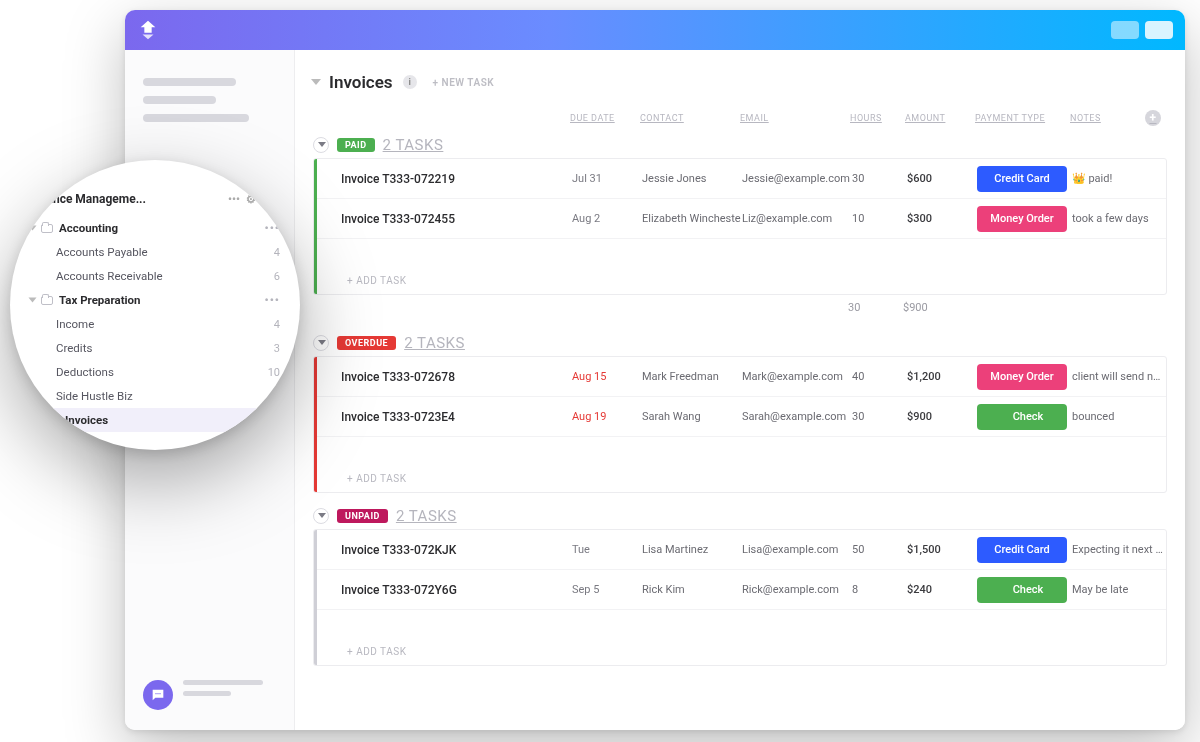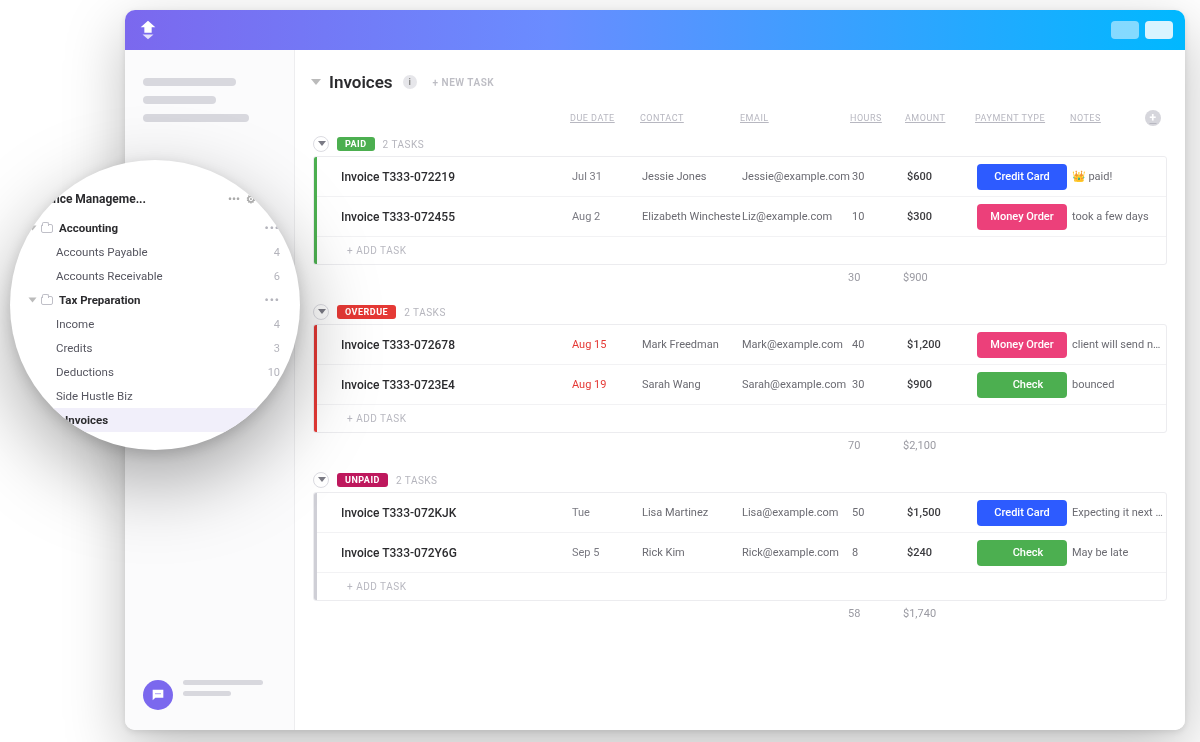--- a/index.html
+++ b/index.html
@@ -157,21 +157,21 @@
     padding: 2px 8px;
     border-radius: 3px;
     color: #fff;
     font-size: 9px;
     font-weight: 700;
     letter-spacing: 0.5px;
   }
   .status-pill.paid    { background: #4caf50; }
   .status-pill.overdue { background: #e53935; }
   .status-pill.unpaid  { background: #be185d; color: #fff; }
-  .task-count { color: #b5b5bd; font-size: 10px; letter-spacing: 0.5px; text-transform: uppercase;}
+  .task-count { color: #b5b5bd; font-size: 15px; letter-spacing: 0.5px; text-transform: uppercase; text-decoration: underline;}
   .left-accent {
     width: 3px;
   }
   .left-accent.paid    { background: #4caf50; }
   .left-accent.overdue { background: #e53935; }
   .left-accent.unpaid  { background: #cfcfd6; }
   .rows {
     border: 1px solid #ececef;
     border-radius: 3px;
     overflow: hidden;
@@ -204,20 +204,21 @@
   }
   .payment-btn.cc    { background: #2d5bff; }
   .payment-btn.mo    { background: #ec407a; }
   .payment-btn.ck    { background: #4caf50; padding-left: 12px; }
   .addtask-row {
     padding: 8px 12px 8px 30px;
     color: #b8b8c0;
     font-size: 10px;
     letter-spacing: 0.5px;
     cursor: pointer;
+    margin-top: 28px;
   }
   .totals-row {
     display: grid;
     grid-template-columns: 20px 235px 70px 100px 110px 55px 70px 95px 1fr;
     padding: 6px 0;
     font-size: 11px;
     color: #9a9aa2;
   }
   
   .lens {
@@ -413,31 +414,20 @@
                     <span class="contact">Sarah Wang</span>
                     <span class="email">Sarah@example.com</span>
                     <span class="hours">30</span>
                     <span class="amount">$900</span>
                     <span><span class="payment-btn ck">Check</span></span>
                     <span class="notes">bounced</span>
                   </div>
                   <div class="addtask-row">+ ADD TASK</div>
                 </div>
               </div>
-              <div class="totals-row">
-                <span></span>
-                <span></span>
-                <span></span>
-                <span></span>
-                <span></span>
-                <span>70</span>
-                <span>$2,100</span>
-                <span></span>
-                <span></span>
-              </div>
             </div>
             <div class="group">
               <div class="group-head">
                 <span class="collapse-btn"></span>
                 <span class="status-pill unpaid">UNPAID</span>
                 <span class="task-count">2 TASKS</span>
               </div>
               <div class="rows">
                 <div class="left-accent unpaid"></div>
                 <div class="rows-inner">
@@ -459,31 +449,20 @@
                     <span class="contact">Rick Kim</span>
                     <span class="email">Rick@example.com</span>
                     <span class="hours">8</span>
                     <span class="amount">$240</span>
                     <span><span class="payment-btn ck">Check</span></span>
                     <span class="notes">May be late</span>
                   </div>
                   <div class="addtask-row">+ ADD TASK</div>
                 </div>
               </div>
-              <div class="totals-row">
-                <span></span>
-                <span></span>
-                <span></span>
-                <span></span>
-                <span></span>
-                <span>58</span>
-                <span>$1,740</span>
-                <span></span>
-                <span></span>
-              </div>
             </div>
           </div>
 
       </div>
     </div>
   </div>
 
   <div class="lens">
     <div class="lens-header">
       <span>Finance Manageme...</span>

